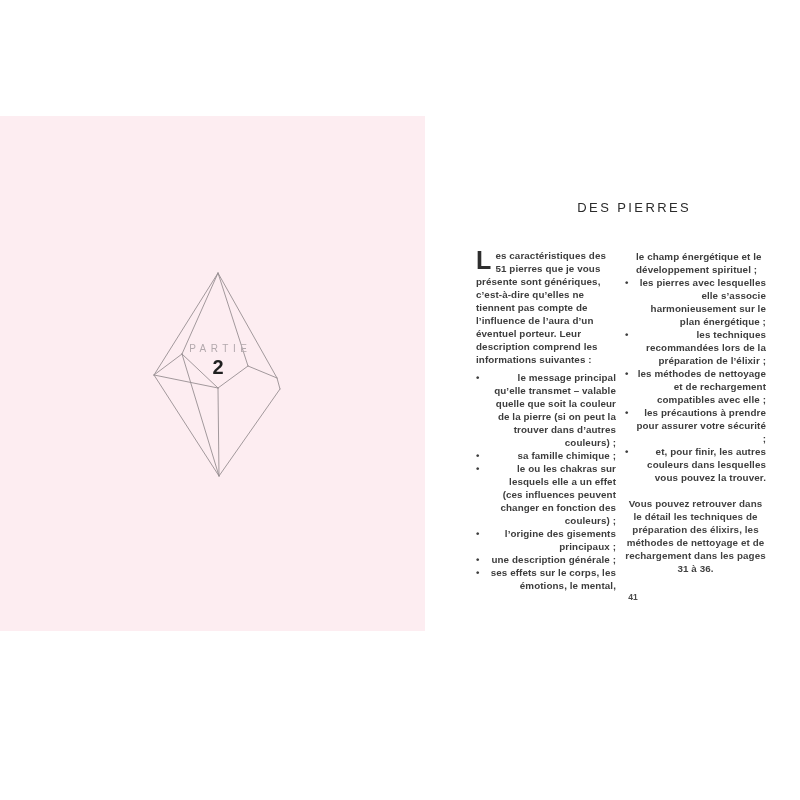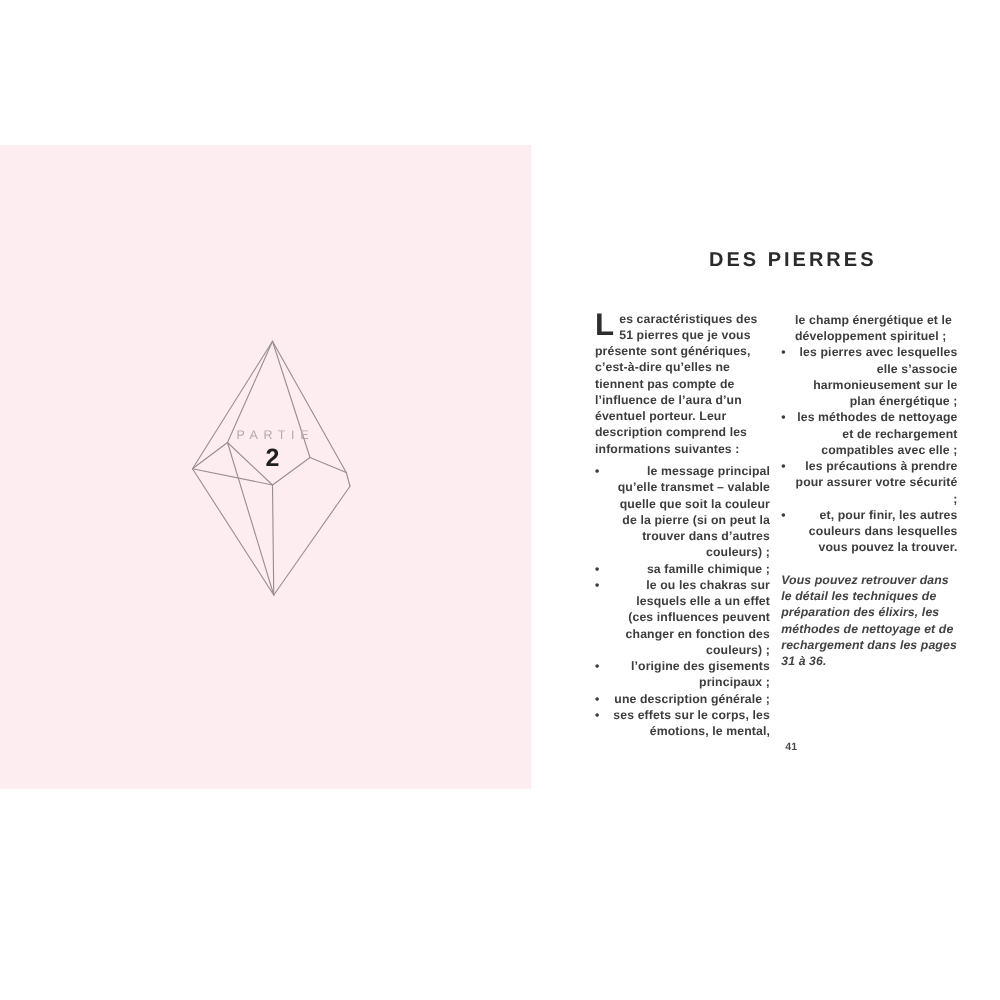--- a/index.html
+++ b/index.html
@@ -12,38 +12,38 @@
   .crystal { position:absolute; left:133px; top:149px; width:170px; height:215px; }
   .partie-block { position:absolute; left:133px; top:227px; width:170px; text-align:center; }
   .partie-label { font-size:10px; letter-spacing:4.5px; padding-left:4.5px;
     color:#b3a9ad; font-weight:400; }
   .partie-number { font-size:20px; font-weight:700; color:#1f1f1f; margin-top:2px; }
 
   
   .title-block { position:absolute; left:540px; top:198px; width:186px; text-align:center; }
   .title-line1 { font-size:13px; letter-spacing:3.6px; padding-left:3.6px;
     color:#a0a0a0; font-weight:400; white-space:nowrap; }
-  .title-line2 { font-size:16px; letter-spacing:2.4px; padding-left:2.4px;
-    color:#2b2b2b; font-weight:700; margin-top:2px; white-space:nowrap; }
+  .title-line2 { font-size:13px; letter-spacing:2.4px; padding-left:2.4px;
+    color:#2b2b2b; font-weight:400; margin-top:2px; white-space:nowrap; }
 
   .col { position:absolute; top:249px; font-size:9.8px; line-height:13px;
     color:#3d3d3d; font-weight:700; letter-spacing:0.1px; }
   .col-1 { left:476px; width:140px; }
   .col-2 { left:625px; top:250px; width:141px; }
 
   .dropcap { float:left; font-size:25px; line-height:21px; padding:1px 4px 0 0;
     font-weight:700; color:#2e2e2e; }
 
   ul.bullets { list-style:none; margin-top:5px; }
   ul.bullets li { position:relative; padding-left:11px;text-align:right; }
   ul.bullets li::before { content:"\2022"; position:absolute; left:0; top:0; }
 
   .continuation { padding-left:11px; }
   .col-2 ul.bullets { margin-top:0; }
-  .note { margin-top:13px; font-style:italic; font-weight:700; color:#424242; }
+  .note { margin-top:13px; font-weight:700; color:#424242;text-align:center; }
 
   .page-number { position:absolute; left:619px; top:592px; width:28px; text-align:center;
     font-size:8.5px; font-weight:700; color:#4a4a4a; }
 
   svg .edge { fill:none; stroke-width:0.9; stroke-linejoin:round; stroke-linecap:round; }
 </style>
 </head>
 <body>
 
 <div id="spread">
@@ -88,20 +88,21 @@
           <li>l’origine des gisements principaux ;</li>
           <li>une description générale ;</li>
           <li>ses effets sur le corps, les émotions, le mental,</li>
         </ul>
     </div>
 
     <div class="col col-2">
       <p class="continuation">le champ énergétique et le développement spirituel ;</p>
       <ul class="bullets">
           <li>les pierres avec lesquelles elle s’associe harmonieusement sur le plan énergétique ;</li>
+          <li>les techniques recommandées lors de la préparation de l’élixir ;</li>
           <li>les méthodes de nettoyage et de rechargement compatibles avec elle ;</li>
           <li>les précautions à prendre pour assurer votre sécurité ;</li>
           <li>et, pour finir, les autres couleurs dans lesquelles vous pouvez la trouver.</li>
         </ul>
       <p class="note">Vous pouvez retrouver dans le détail les techniques de préparation des élixirs, les méthodes de nettoyage et de rechargement dans les pages 31 à 36.</p>
     </div>
 
     <div class="page-number">41</div>
   </div>
 

